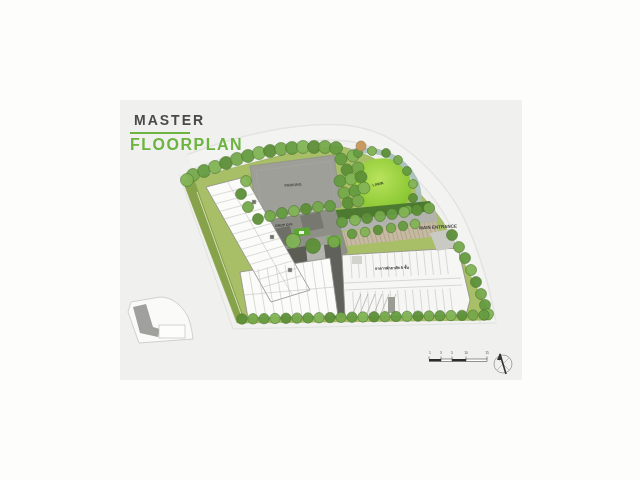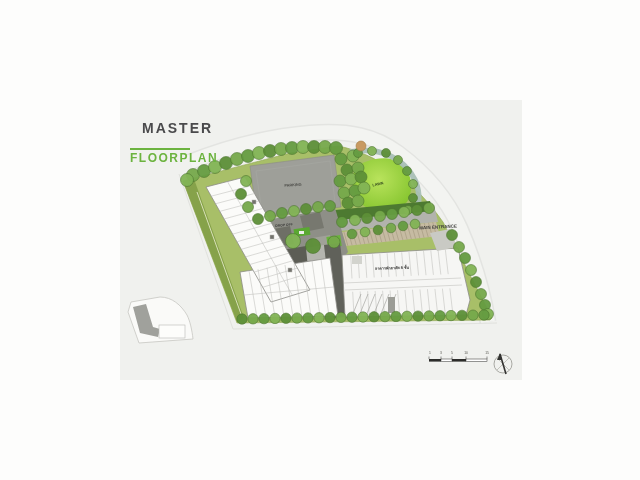--- a/index.html
+++ b/index.html
@@ -1,22 +1,22 @@
 <!DOCTYPE html>
 <html><head>
 <meta charset="utf-8">
 <style>
   html,body{margin:0;padding:0}
   body{width:640px;height:480px;background:#fdfdfc;font-family:"Liberation Sans",sans-serif;position:relative;overflow:hidden}
   .panel{position:absolute;left:120px;top:100px;width:402px;height:280px;background:#f0f1ee}
   .panel svg{position:absolute;left:0;top:0}
   .title-block{position:absolute;left:10px;top:9px;z-index:5}
-  .title-main{font-size:14px;font-weight:bold;letter-spacing:2px;color:#4a4a4c;margin:12px;line-height:1.1}
+  .title-main{font-size:14px;font-weight:bold;letter-spacing:2px;color:#4a4a4c;margin:4px;line-height:1.1}
   .title-rule{width:60px;height:2px;background:#6cb33f;margin:3px 0 2px}
-  .title-sub{font-size:12px;font-weight:bold;letter-spacing:1.5px;color:#6cb33f;margin:0;line-height:1.1}
+  .title-sub{font-size:16px;font-weight:bold;letter-spacing:1.5px;color:#6cb33f;margin:0;line-height:1.1}
   .lbl{position:absolute;white-space:nowrap;font-weight:bold;color:#3c3c3a;z-index:4;
        transform:translate(-50%,-50%) scale(var(--s,.45)) rotate(var(--r,0deg));transform-origin:center;font-size:9px}
   .tick{position:absolute;white-space:nowrap;color:#55554f;font-size:8px;z-index:4;
         transform:translate(-50%,-50%) scale(.42);transform-origin:center}
 </style>
 </head>
 <body>
 
 <div class="panel">
 

